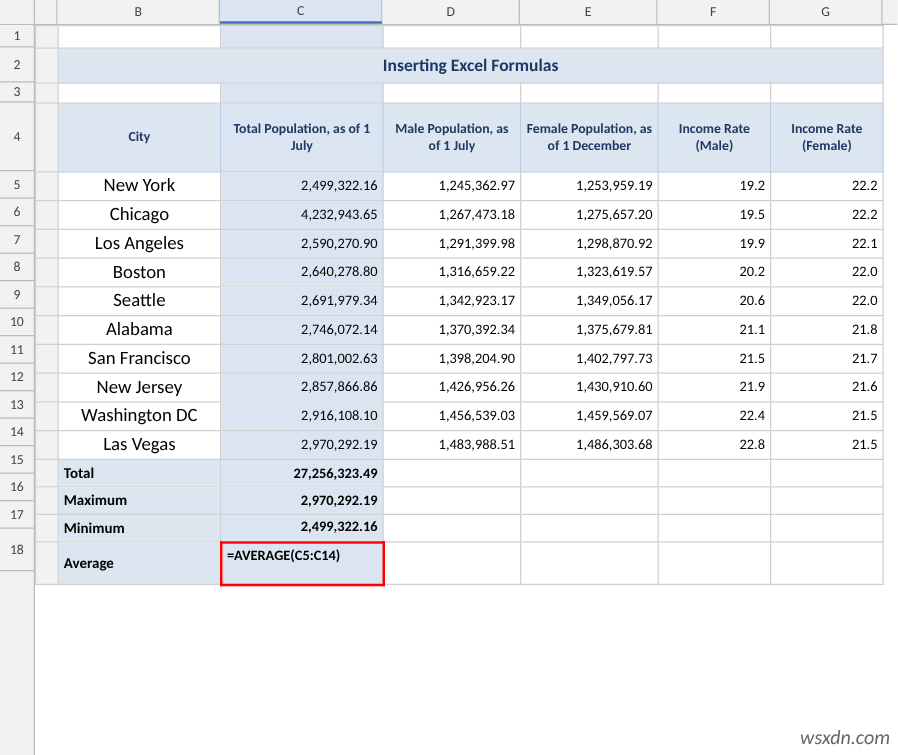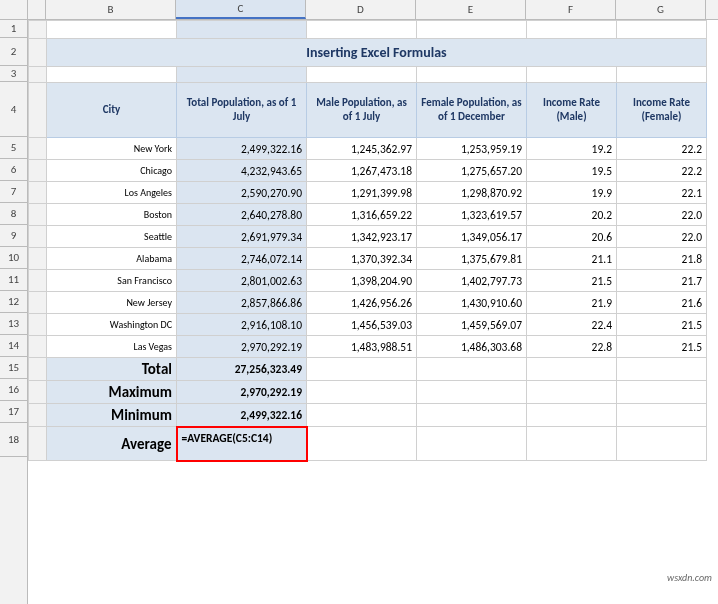--- a/index.html
+++ b/index.html
@@ -137,39 +137,39 @@
       background: #dce6f1;
       color: #1f3864;
       white-space: normal;
       vertical-align: middle;
       line-height: 1.3;
       border: 1px solid #b8cce4;
     }
 
     
     .city-cell {
-      text-align: right;
-      font-size: 10px;
+      text-align: center;
+      font-size: 15px;
     }
 
     .num-cell {
       text-align: right;
       font-size: 11.5px;
     }
 
     
     .col-c-highlight {
       background: #dbe5f1;
     }
 
     
     .summary-label {
-      text-align: right;
+      text-align: left;
       font-weight: bold;
-      font-size: 15px;
+      font-size: 12px;
       background: #dce6f1;
     }
 
     .summary-val {
       text-align: right;
       font-weight: bold;
       font-size: 11.5px;
       background: #dbe5f1;
     }
 
@@ -187,23 +187,23 @@
       padding-top: 3px;
     }
 
     
     .empty-bg { background: #f2f2f2; }
     .empty-white { background: #fff; }
 
     
     .watermark {
       position: absolute;
-      bottom: 20px;
+      bottom: 4px;
       right: 6px;
-      font-size: 10px;
+      font-size: 16px;
       color: #666;
       font-style: italic;
     }
   </style>
 </head>
 <body>
 
 <div class="spreadsheet-container" style="position:relative;">
 
   <div class="col-header-row">

